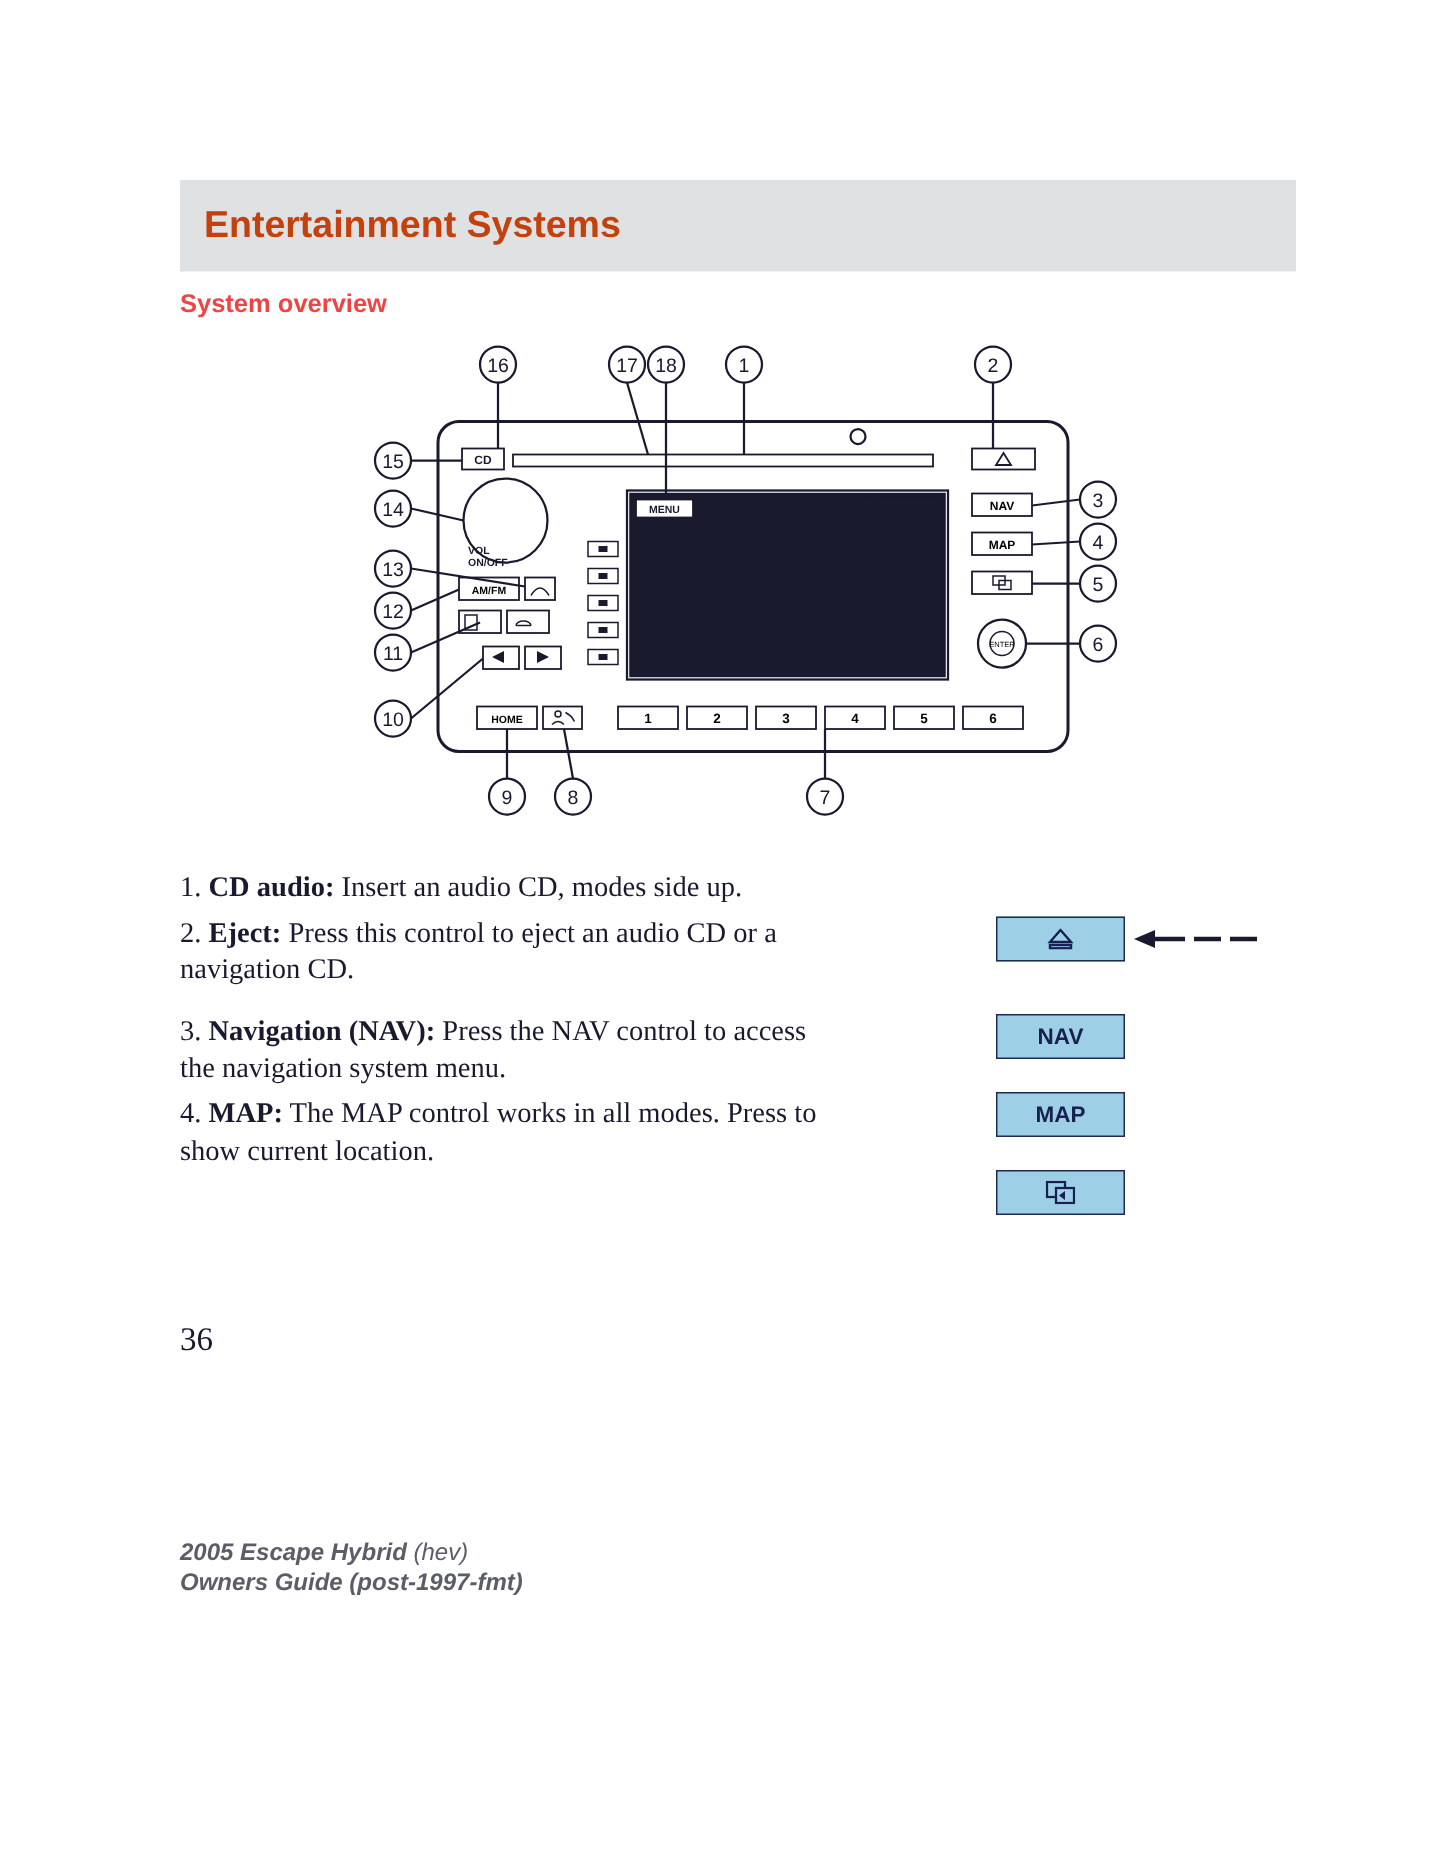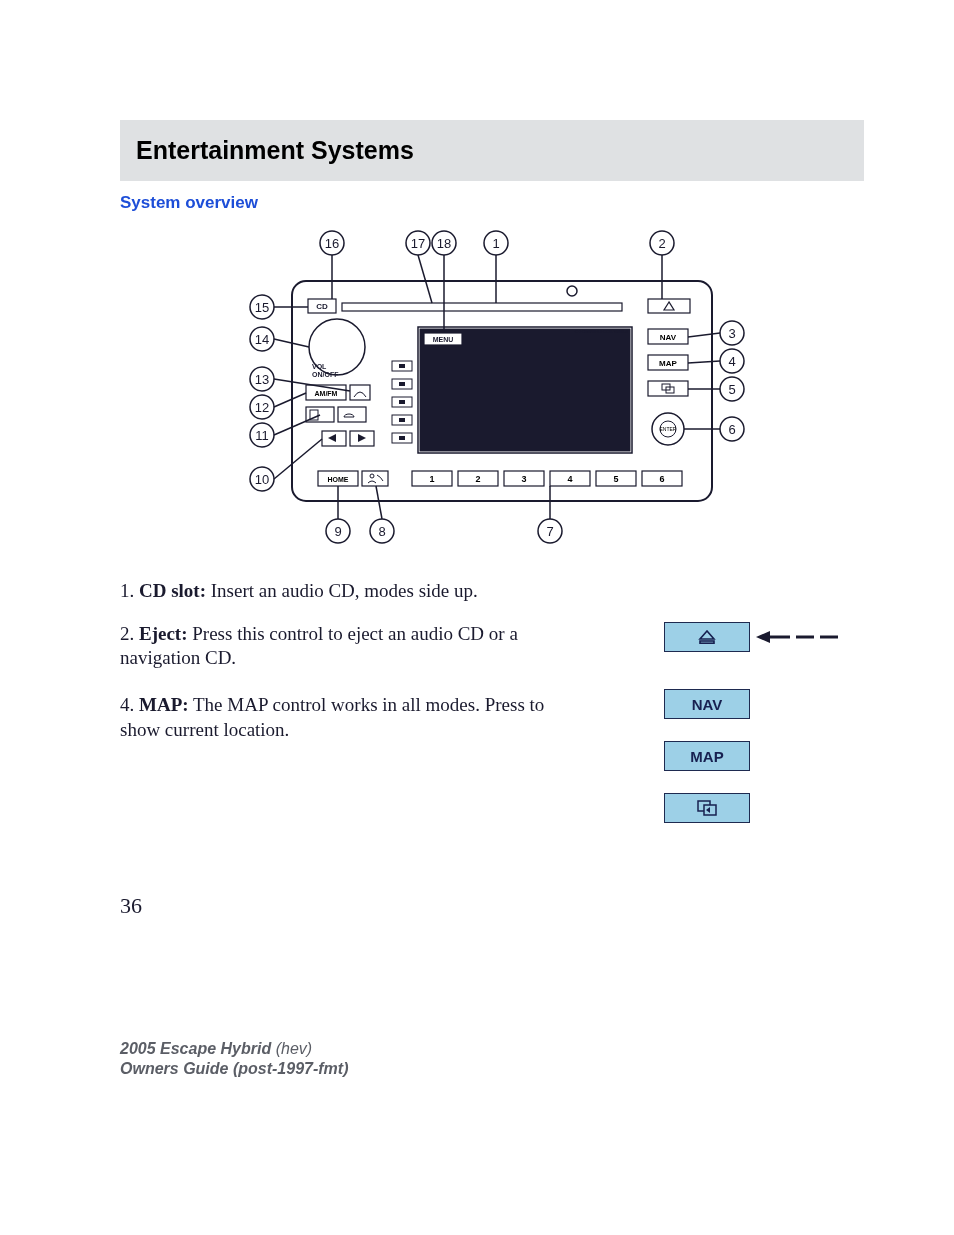--- a/index.html
+++ b/index.html
@@ -17,47 +17,47 @@
   .header-bar {
     background: #dfe1e3;
     padding: 16px 16px;
     margin-bottom: 12px;
   }
   .header-bar h1 {
     margin: 0;
     font-family: Arial, Helvetica, sans-serif;
     font-weight: bold;
     font-size: 25px;
-    color: #000000;
+    color: #c2410c;
   }
   .subhead {
     font-family: Arial, Helvetica, sans-serif;
     font-weight: bold;
     font-size: 17px;
-    color: #1d4ed8;
+    color: #ef4444;
     margin: 12px 0 8px 0;
   }
   .diagram-wrap {
     width: 520px;
     margin: 0 auto 24px auto;
   }
   .diagram {
     width: 100%;
     height: auto;
   }
   .desc {
     font-size: 19px;
     line-height: 1.3;
     margin: 4px 0 6px 0;
   }
   .desc-row {
     display: flex;
     align-items: flex-start;
     gap: 64px;
-    margin: 18px 0 16px 0;
+    margin: 6px 0 16px 0;
   }
   .desc-row .txt {
     flex: 1 1 auto;
     font-size: 19px;
     line-height: 1.3;
   }
   .btn-col {
     width: 200px;
     flex: 0 0 200px;
     display: flex;
@@ -256,21 +256,21 @@
         <line x1="150" y1="298" x2="144" y2="265" stroke="#1a1a2e"></line>
         <circle cx="318" cy="310" r="12"></circle>
           <text x="318" y="315" stroke="none" fill="#1a1a2e">7</text>
         <line x1="318" y1="298" x2="318" y2="265" stroke="#1a1a2e"></line>
       </g>
     </svg>
   </div>
 
   <p class="desc">
     <span>1.</span>
-    <span class="bold">CD slot:</span>
+    <span class="bold">CD audio:</span>
     <span>Insert an audio CD, modes side up.</span>
   </p>
 
   <div class="desc-row">
     <div class="txt">
       <span>2.</span>
       <span class="bold">Eject:</span>
       <span>Press this control to eject an audio CD or a navigation CD.</span>
     </div>
     <div class="btn-col">
@@ -288,20 +288,25 @@
             <line x1="40" y1="7" x2="58" y2="7" stroke="#1a1a2e" stroke-width="3"></line>
             <line x1="64" y1="7" x2="82" y2="7" stroke="#1a1a2e" stroke-width="3"></line>
           </svg>
         </div>
       </div>
     </div>
   </div>
 
   <div class="desc-row">
     <div class="txt">
+      <p class="desc" style="margin-top:0">
+        <span>3.</span>
+        <span class="bold">Navigation (NAV):</span>
+        <span>Press the NAV control to access the navigation system menu.</span>
+      </p>
       <p class="desc">
         <span>4.</span>
         <span class="bold">MAP:</span>
         <span>The MAP control works in all modes. Press to show current location.</span>
       </p>
     </div>
     <div class="btn-col" style="padding-left:36px">
       <div class="lb-btn">NAV</div>
       <div class="lb-btn">MAP</div>
       <div class="lb-btn">

